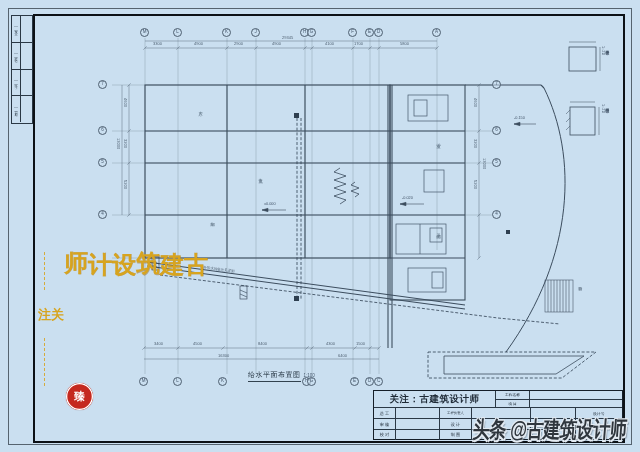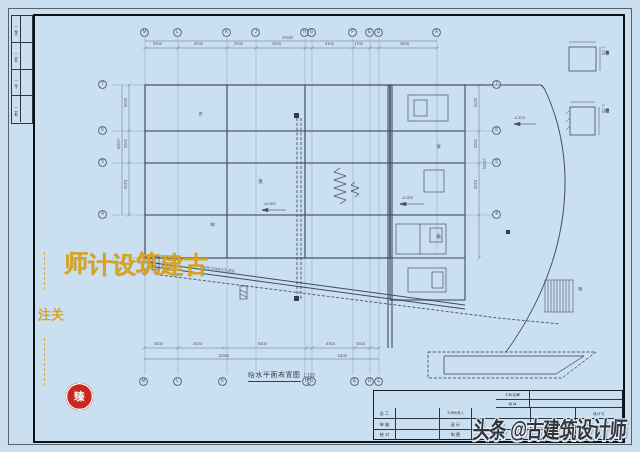--- a/index.html
+++ b/index.html
@@ -317,20 +317,21 @@
   <div class="det-label" style="left:601px;top:46px">
     <span>水表井详图</span>
     <span>1:20</span>
   </div>
   <div class="det-label" style="left:601px;top:104px">
     <span>阀门井详图</span>
     <span>1:20</span>
   </div>
 
   <div id="title-block">
+    <div class="tb-cell tb-attn" style="left:0;top:0;width:122px;height:17px">关注：古建筑设计师</div>
     <div class="tb-cell f38" style="left:122px;top:0;width:34px;height:8.5px">工程名称</div>
     <div class="tb-cell" style="left:156px;top:0;width:91.5px;height:8.5px;border-right:none"></div>
     <div class="tb-cell f38" style="left:122px;top:8.5px;width:34px;height:8.5px">项  目</div>
     <div class="tb-cell" style="left:156px;top:8.5px;width:91.5px;height:8.5px;border-right:none"></div>
 
     <div class="tb-cell f42" style="left:0;top:17px;width:22px;height:11px">总  工</div>
     <div class="tb-cell" style="left:22px;top:17px;width:44px;height:11px"></div>
     <div class="tb-cell f34" style="left:66px;top:17px;width:32px;height:11px">工程负责人</div>
     <div class="tb-cell" style="left:98px;top:17px;width:59px;height:11px"></div>
     <div class="tb-cell" style="left:157px;top:17px;width:45px;height:11px"></div>

